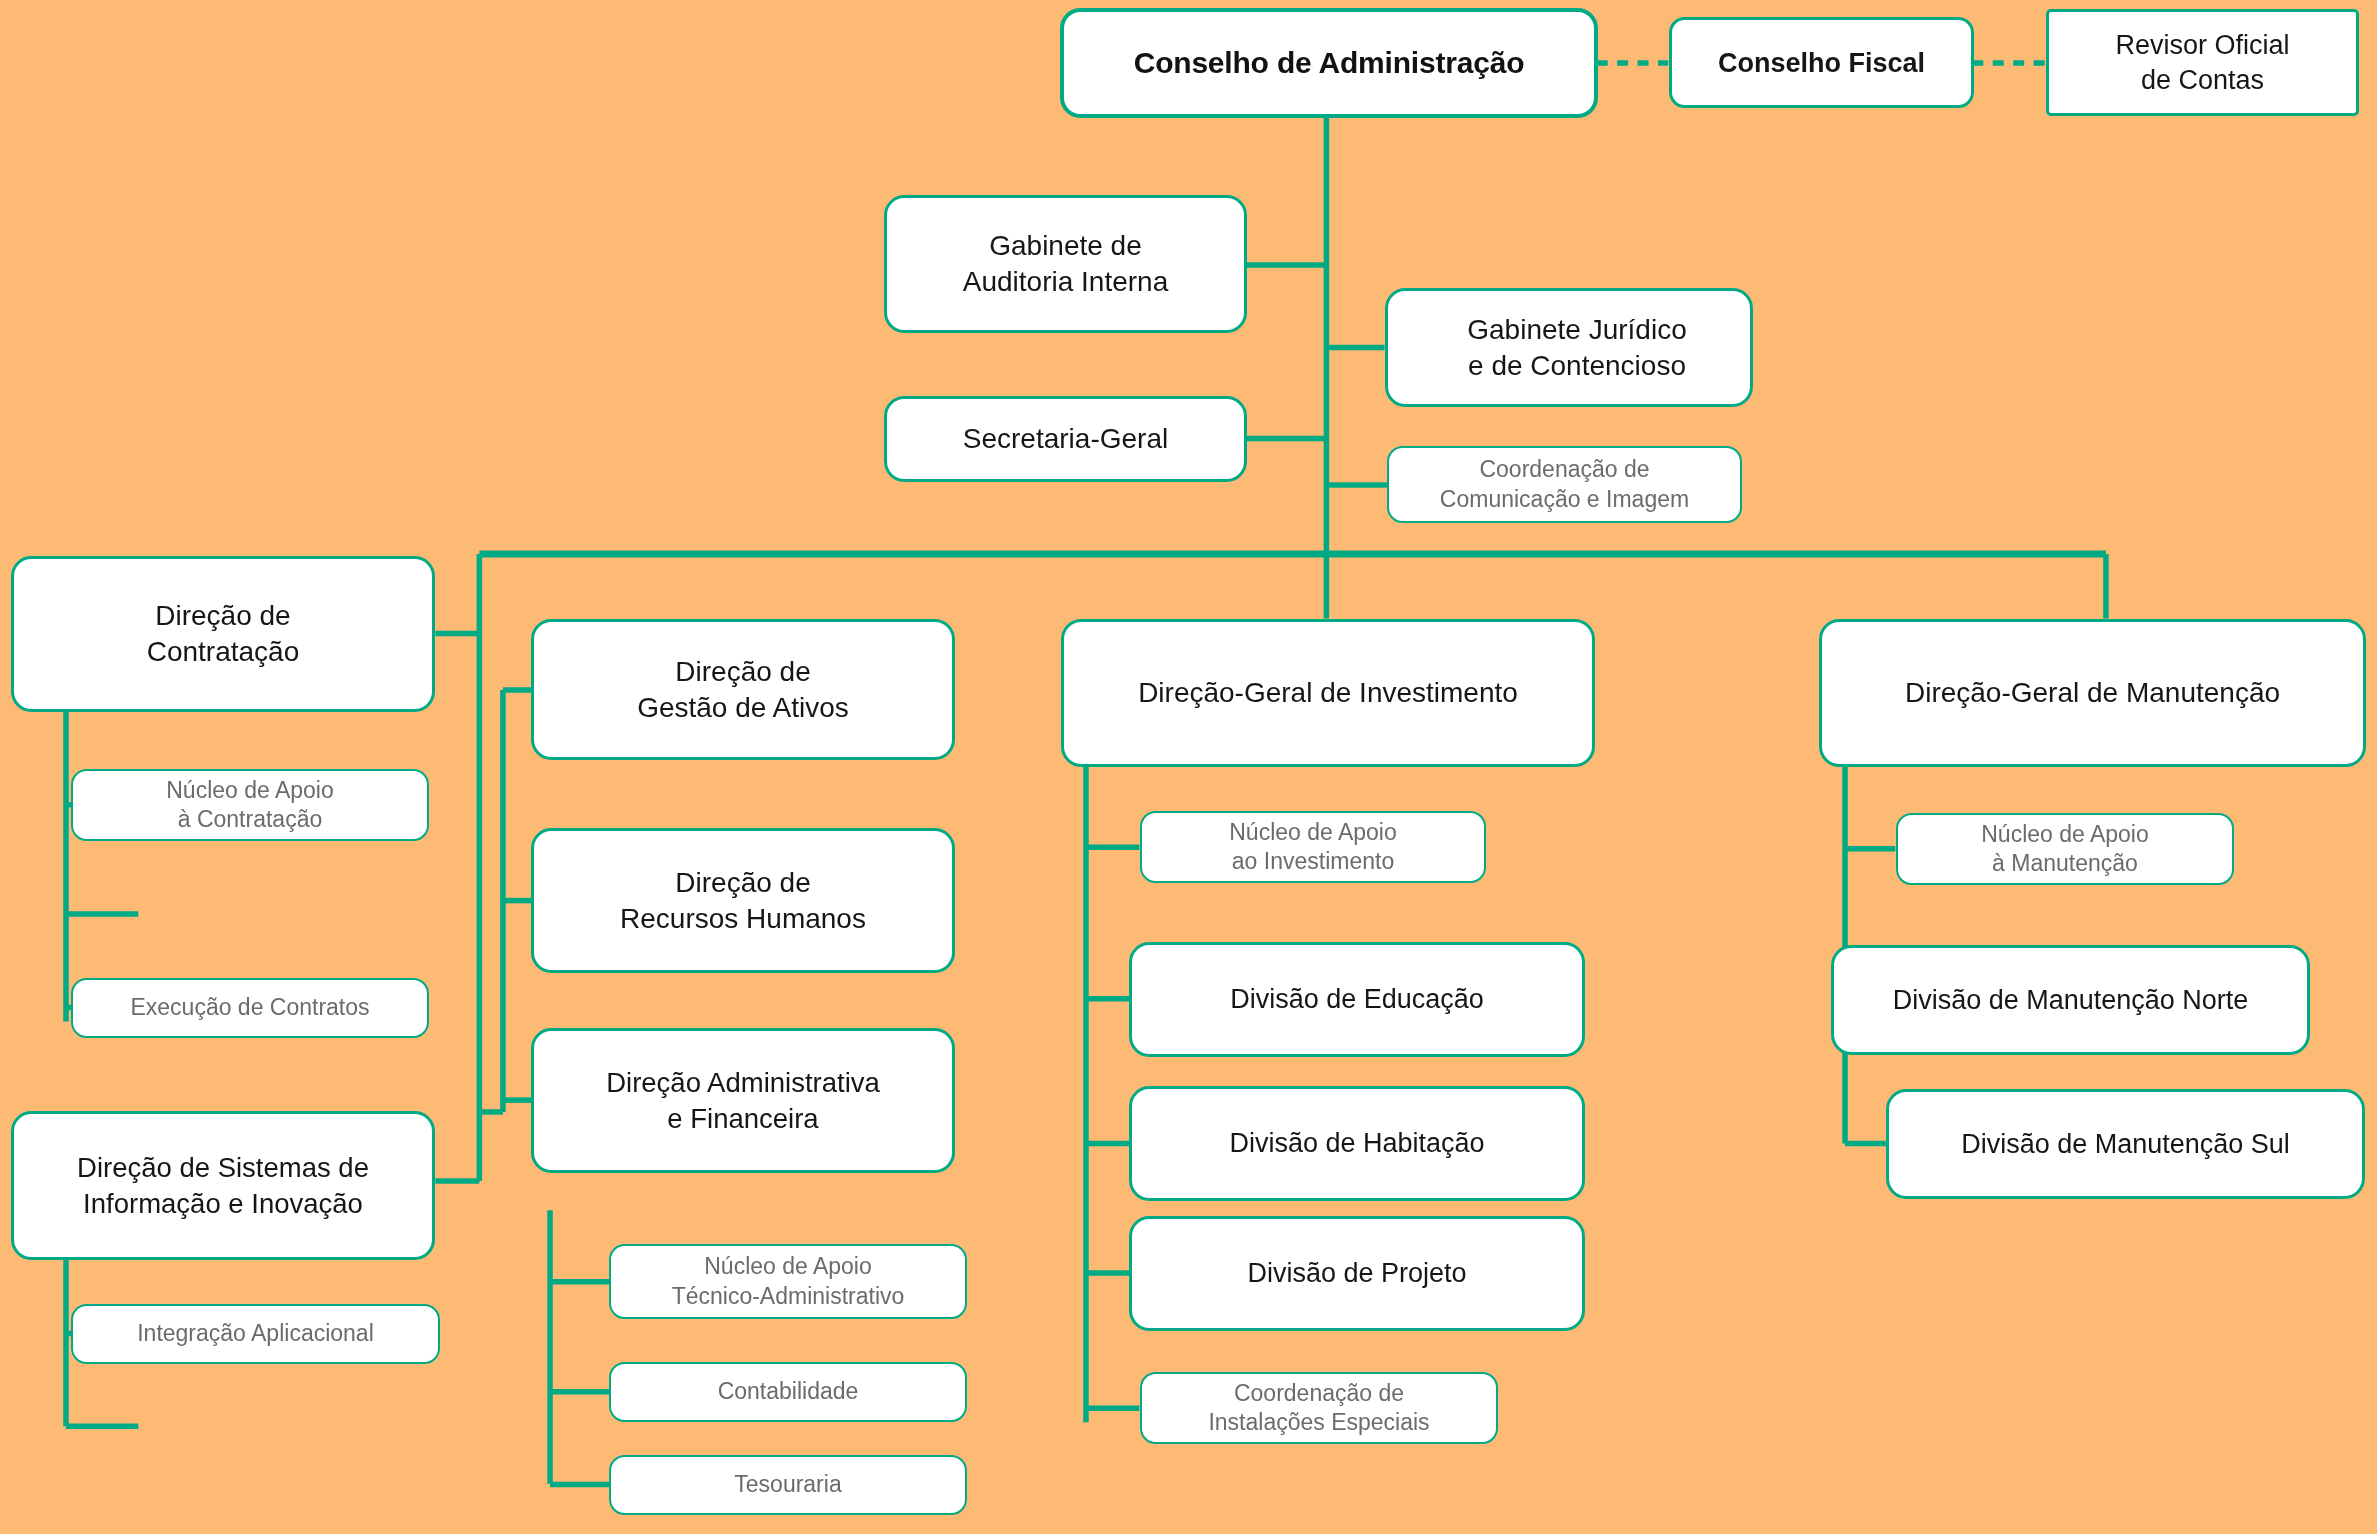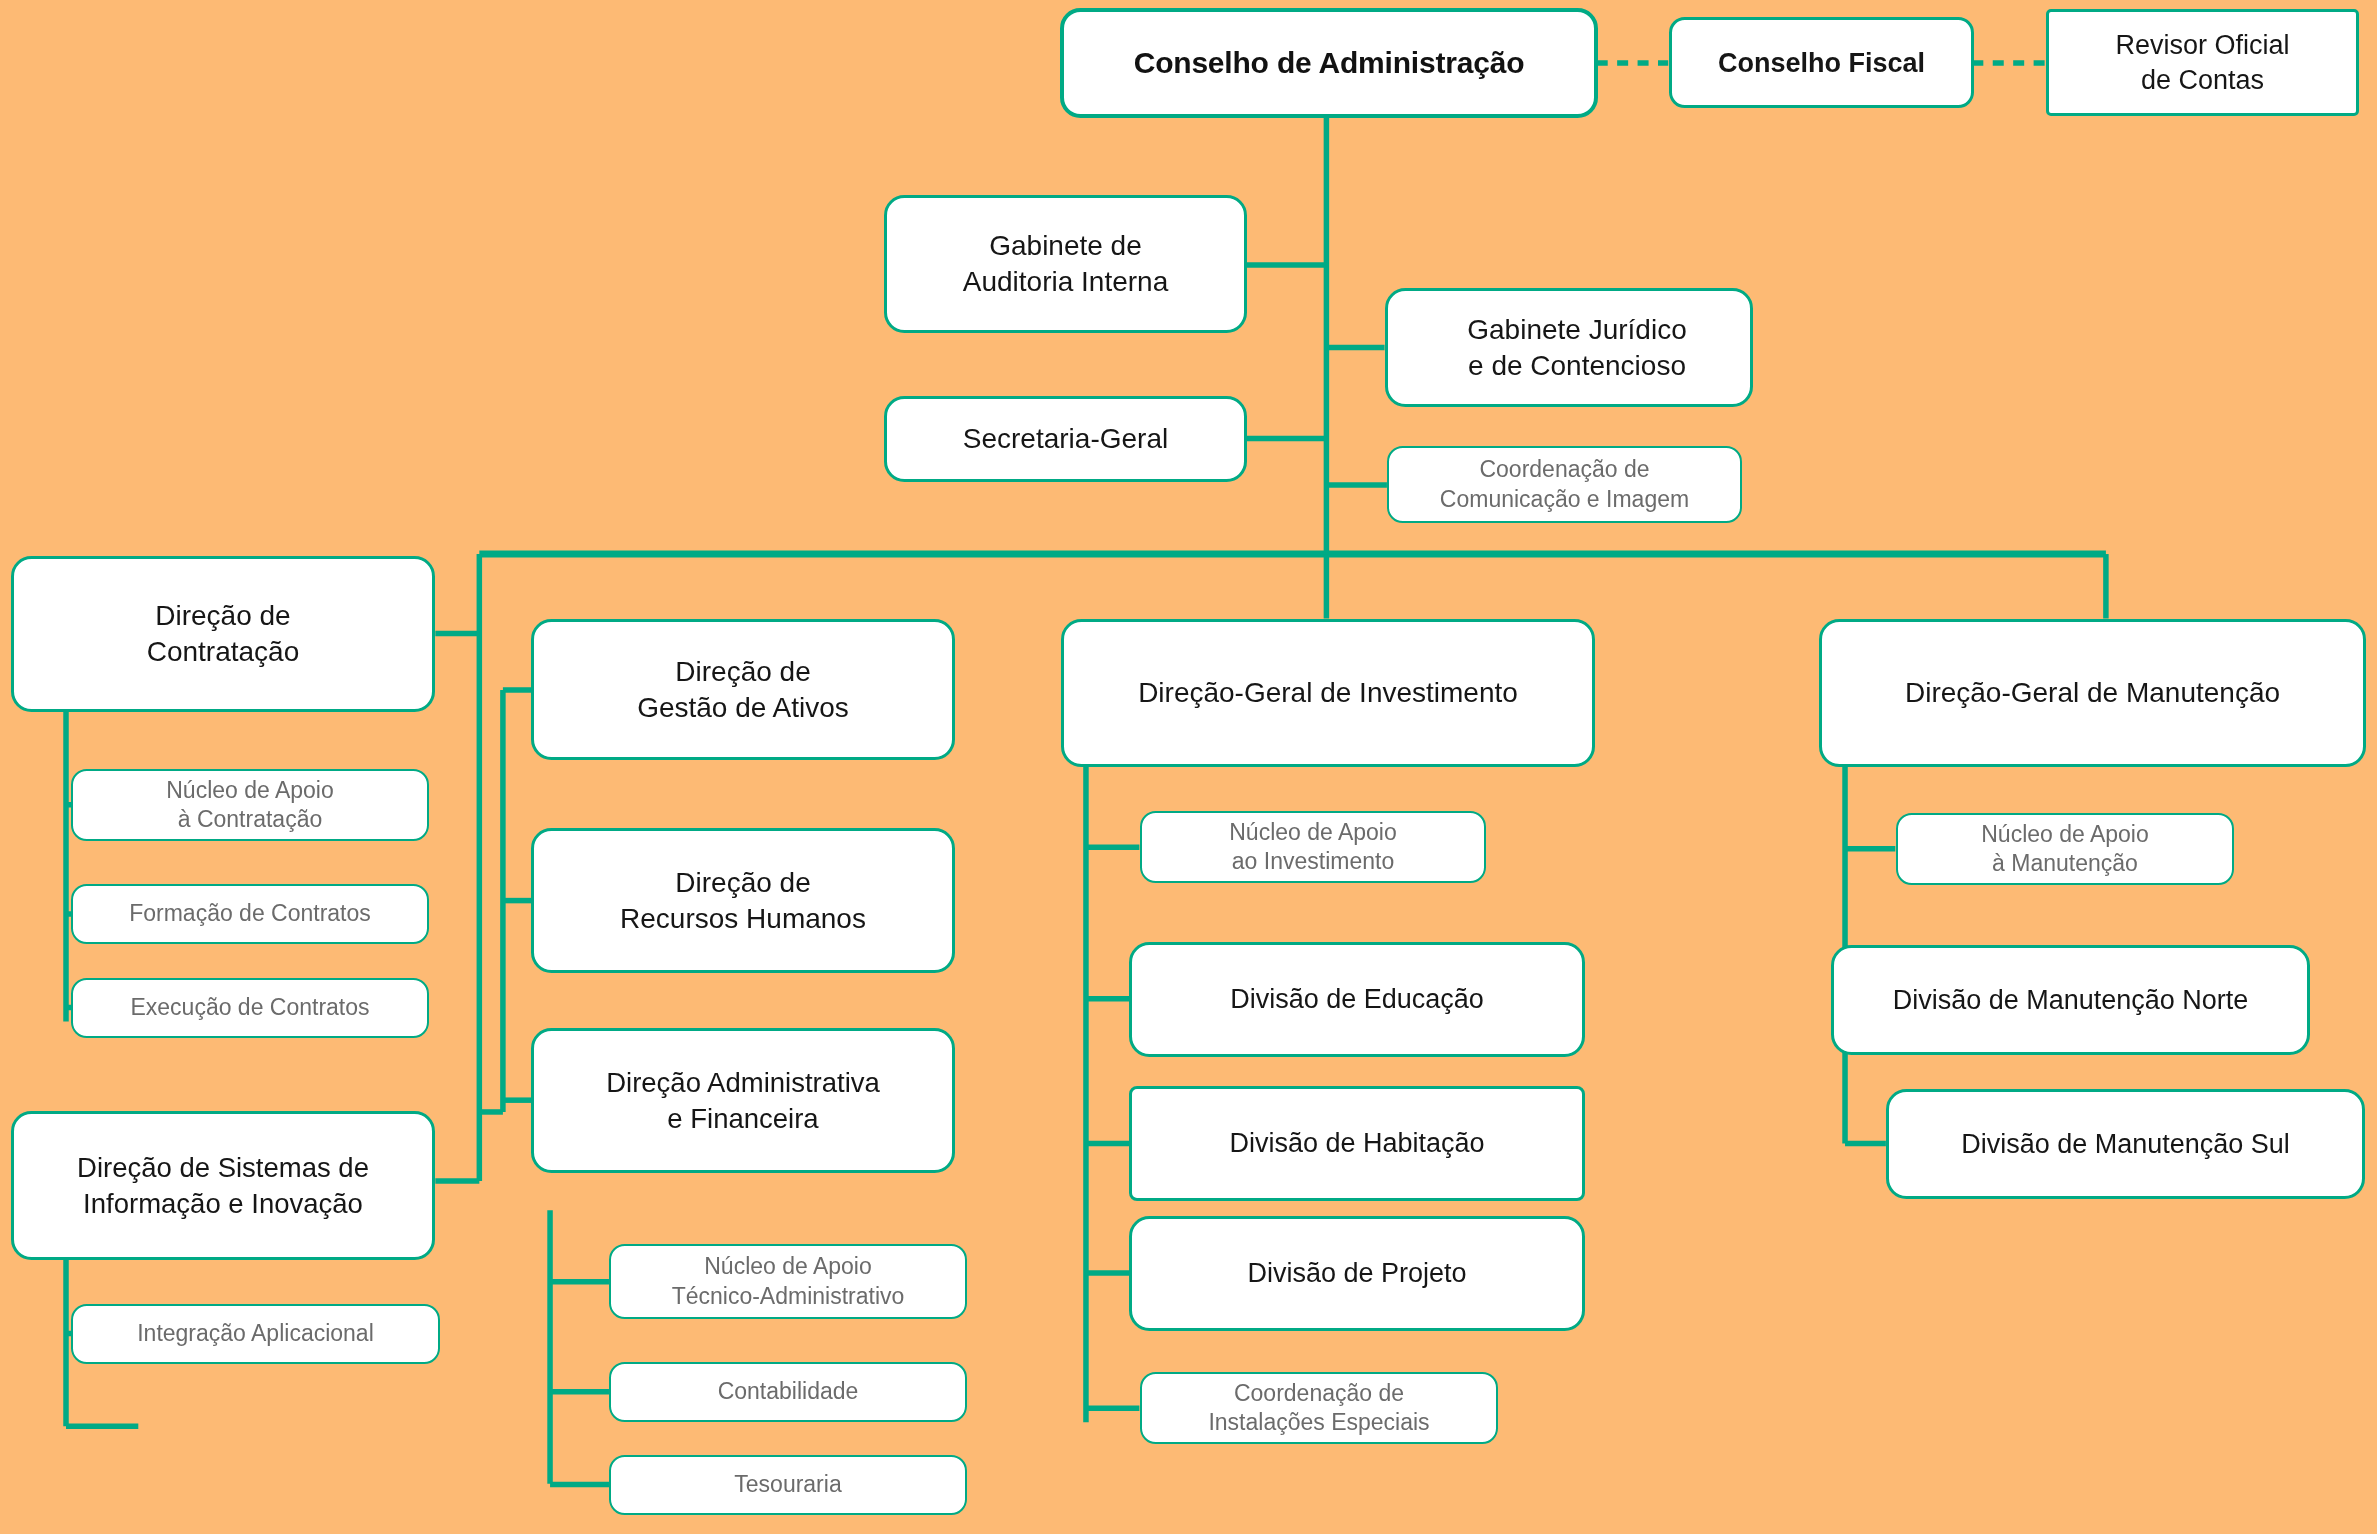--- a/index.html
+++ b/index.html
@@ -142,21 +142,20 @@
 
   <div class="node lvl-support" style="left:1387px;top:446px;width:355px;height:77px;">Coordenação de
 Comunicação e Imagem</div>
 
   <div class="node lvl-primary" style="left:11px;top:556px;width:424px;height:156px;">Direção de
 Contratação</div>
 
   <div class="node lvl-support" style="left:71px;top:769px;width:358px;height:72px;">Núcleo de Apoio
 à Contratação</div>
 
-  <div class="node lvl-support" style="left:71px;top:884px;width:358px;height:60px;">Formação de Contratos</div>
 
   <div class="node lvl-support" style="left:71px;top:978px;width:358px;height:60px;">Execução de Contratos</div>
 
   <div class="node lvl-primary" style="left:11px;top:1111px;width:424px;height:149px;font-size:27.5px;">Direção de Sistemas de
 Informação e Inovação</div>
 
   <div class="node lvl-support" style="left:71px;top:1304px;width:369px;height:60px;">Integração Aplicacional</div>
 
 
   <div class="node lvl-primary" style="left:531px;top:619px;width:424px;height:141px;">Direção de
@@ -175,21 +174,21 @@
 
   <div class="node lvl-support" style="left:609px;top:1455px;width:358px;height:60px;">Tesouraria</div>
 
   <div class="node lvl-primary" style="left:1061px;top:619px;width:534px;height:148px;">Direção-Geral de Investimento</div>
 
   <div class="node lvl-support" style="left:1140px;top:811px;width:346px;height:72px;">Núcleo de Apoio
 ao Investimento</div>
 
   <div class="node lvl-division" style="left:1129px;top:942px;width:456px;height:115px;">Divisão de Educação</div>
 
-  <div class="node lvl-division" style="left:1129px;top:1086px;width:456px;height:115px;border-radius:8px;">Divisão de Habitação</div>
+  <div class="node lvl-division" style="left:1129px;top:1086px;width:456px;height:115px;">Divisão de Habitação</div>
 
   <div class="node lvl-division" style="left:1129px;top:1216px;width:456px;height:115px;">Divisão de Projeto</div>
 
   <div class="node lvl-support" style="left:1140px;top:1372px;width:358px;height:72px;">Coordenação de
 Instalações Especiais</div>
 
   <div class="node lvl-primary" style="left:1819px;top:619px;width:547px;height:148px;">Direção-Geral de Manutenção</div>
 
   <div class="node lvl-support" style="left:1896px;top:813px;width:338px;height:72px;">Núcleo de Apoio
 à Manutenção</div>

